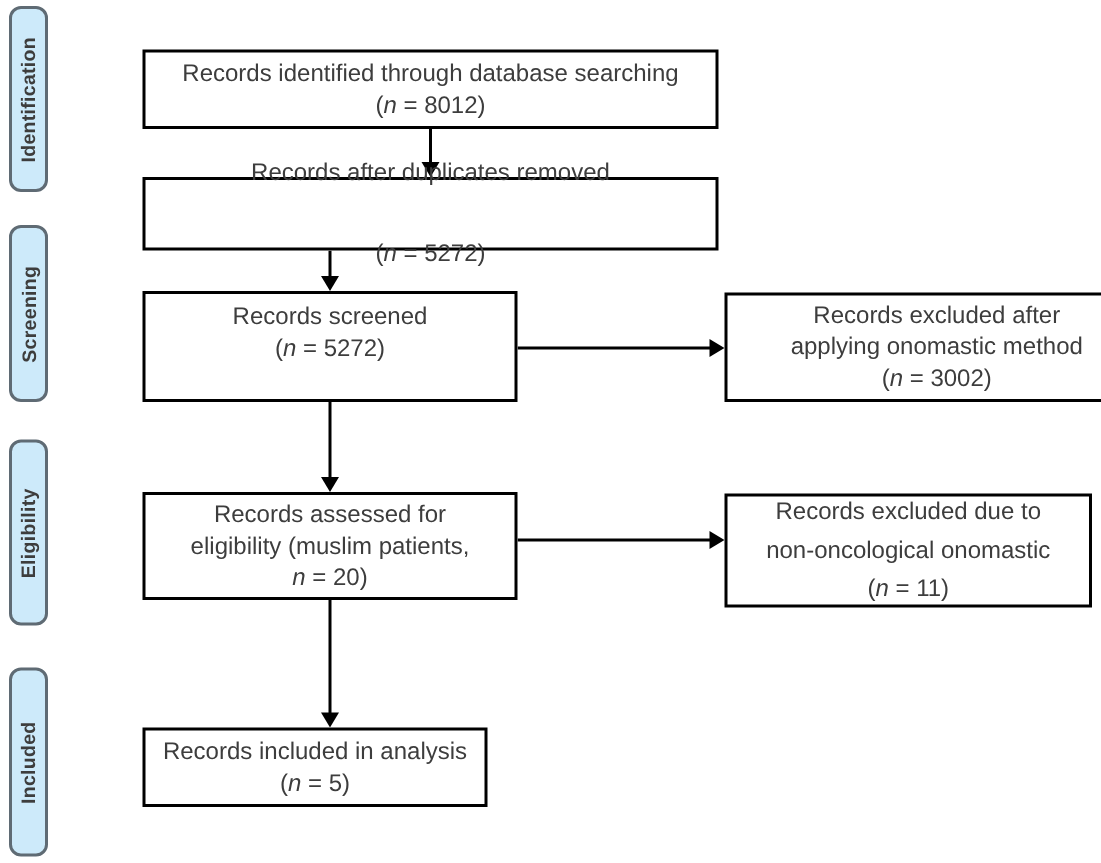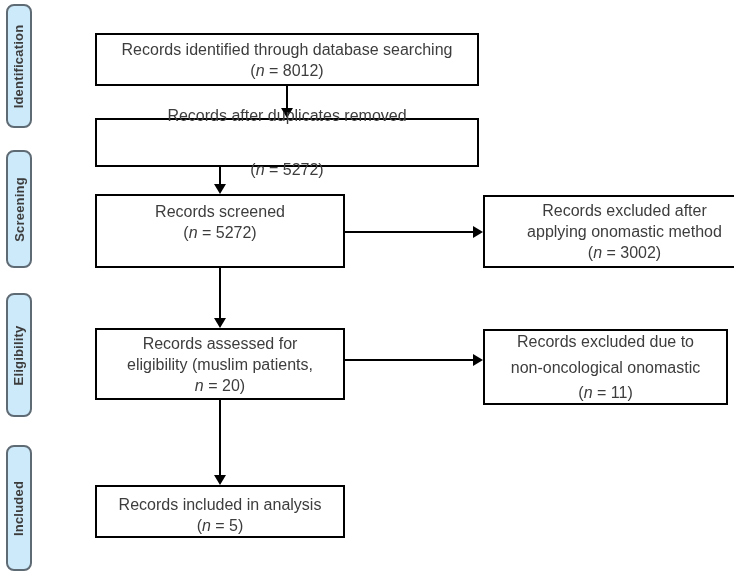--- a/index.html
+++ b/index.html
@@ -56,21 +56,21 @@
     font-size: 16px;
     line-height: 21px;
     color: var(--text, #3d3d3d);
   }
   .box .line { white-space: nowrap; }
   .box i.n { font-style: italic; }
   .b1 { left: 95px; top: 33px;  width: 384px; height: 53px; }
   .b2 { left: 95px; top: 118px; width: 384px; height: 49px; gap: 33px; }
   .b3 { left: 95px; top: 194px; width: 250px; height: 74px; justify-content: flex-start; padding-top: 5px; }
   .b4 { left: 95px; top: 328px; width: 250px; height: 72px; }
-  .b5 { left: 95px; top: 485px; width: 250px; height: 53px; justify-content: flex-end; }
+  .b5 { left: 95px; top: 485px; width: 230px; height: 53px; }
   .r1 { left: 483px; top: 195px; width: 283px; height: 73px; }
   .r2 { left: 483px; top: 329px; width: 245px; height: 76px; justify-content: space-between; }
 
   
   #connectors {
     position: absolute;
     left: 0; top: 0;
     width: 734px; height: 575px;
     pointer-events: none;
   }

